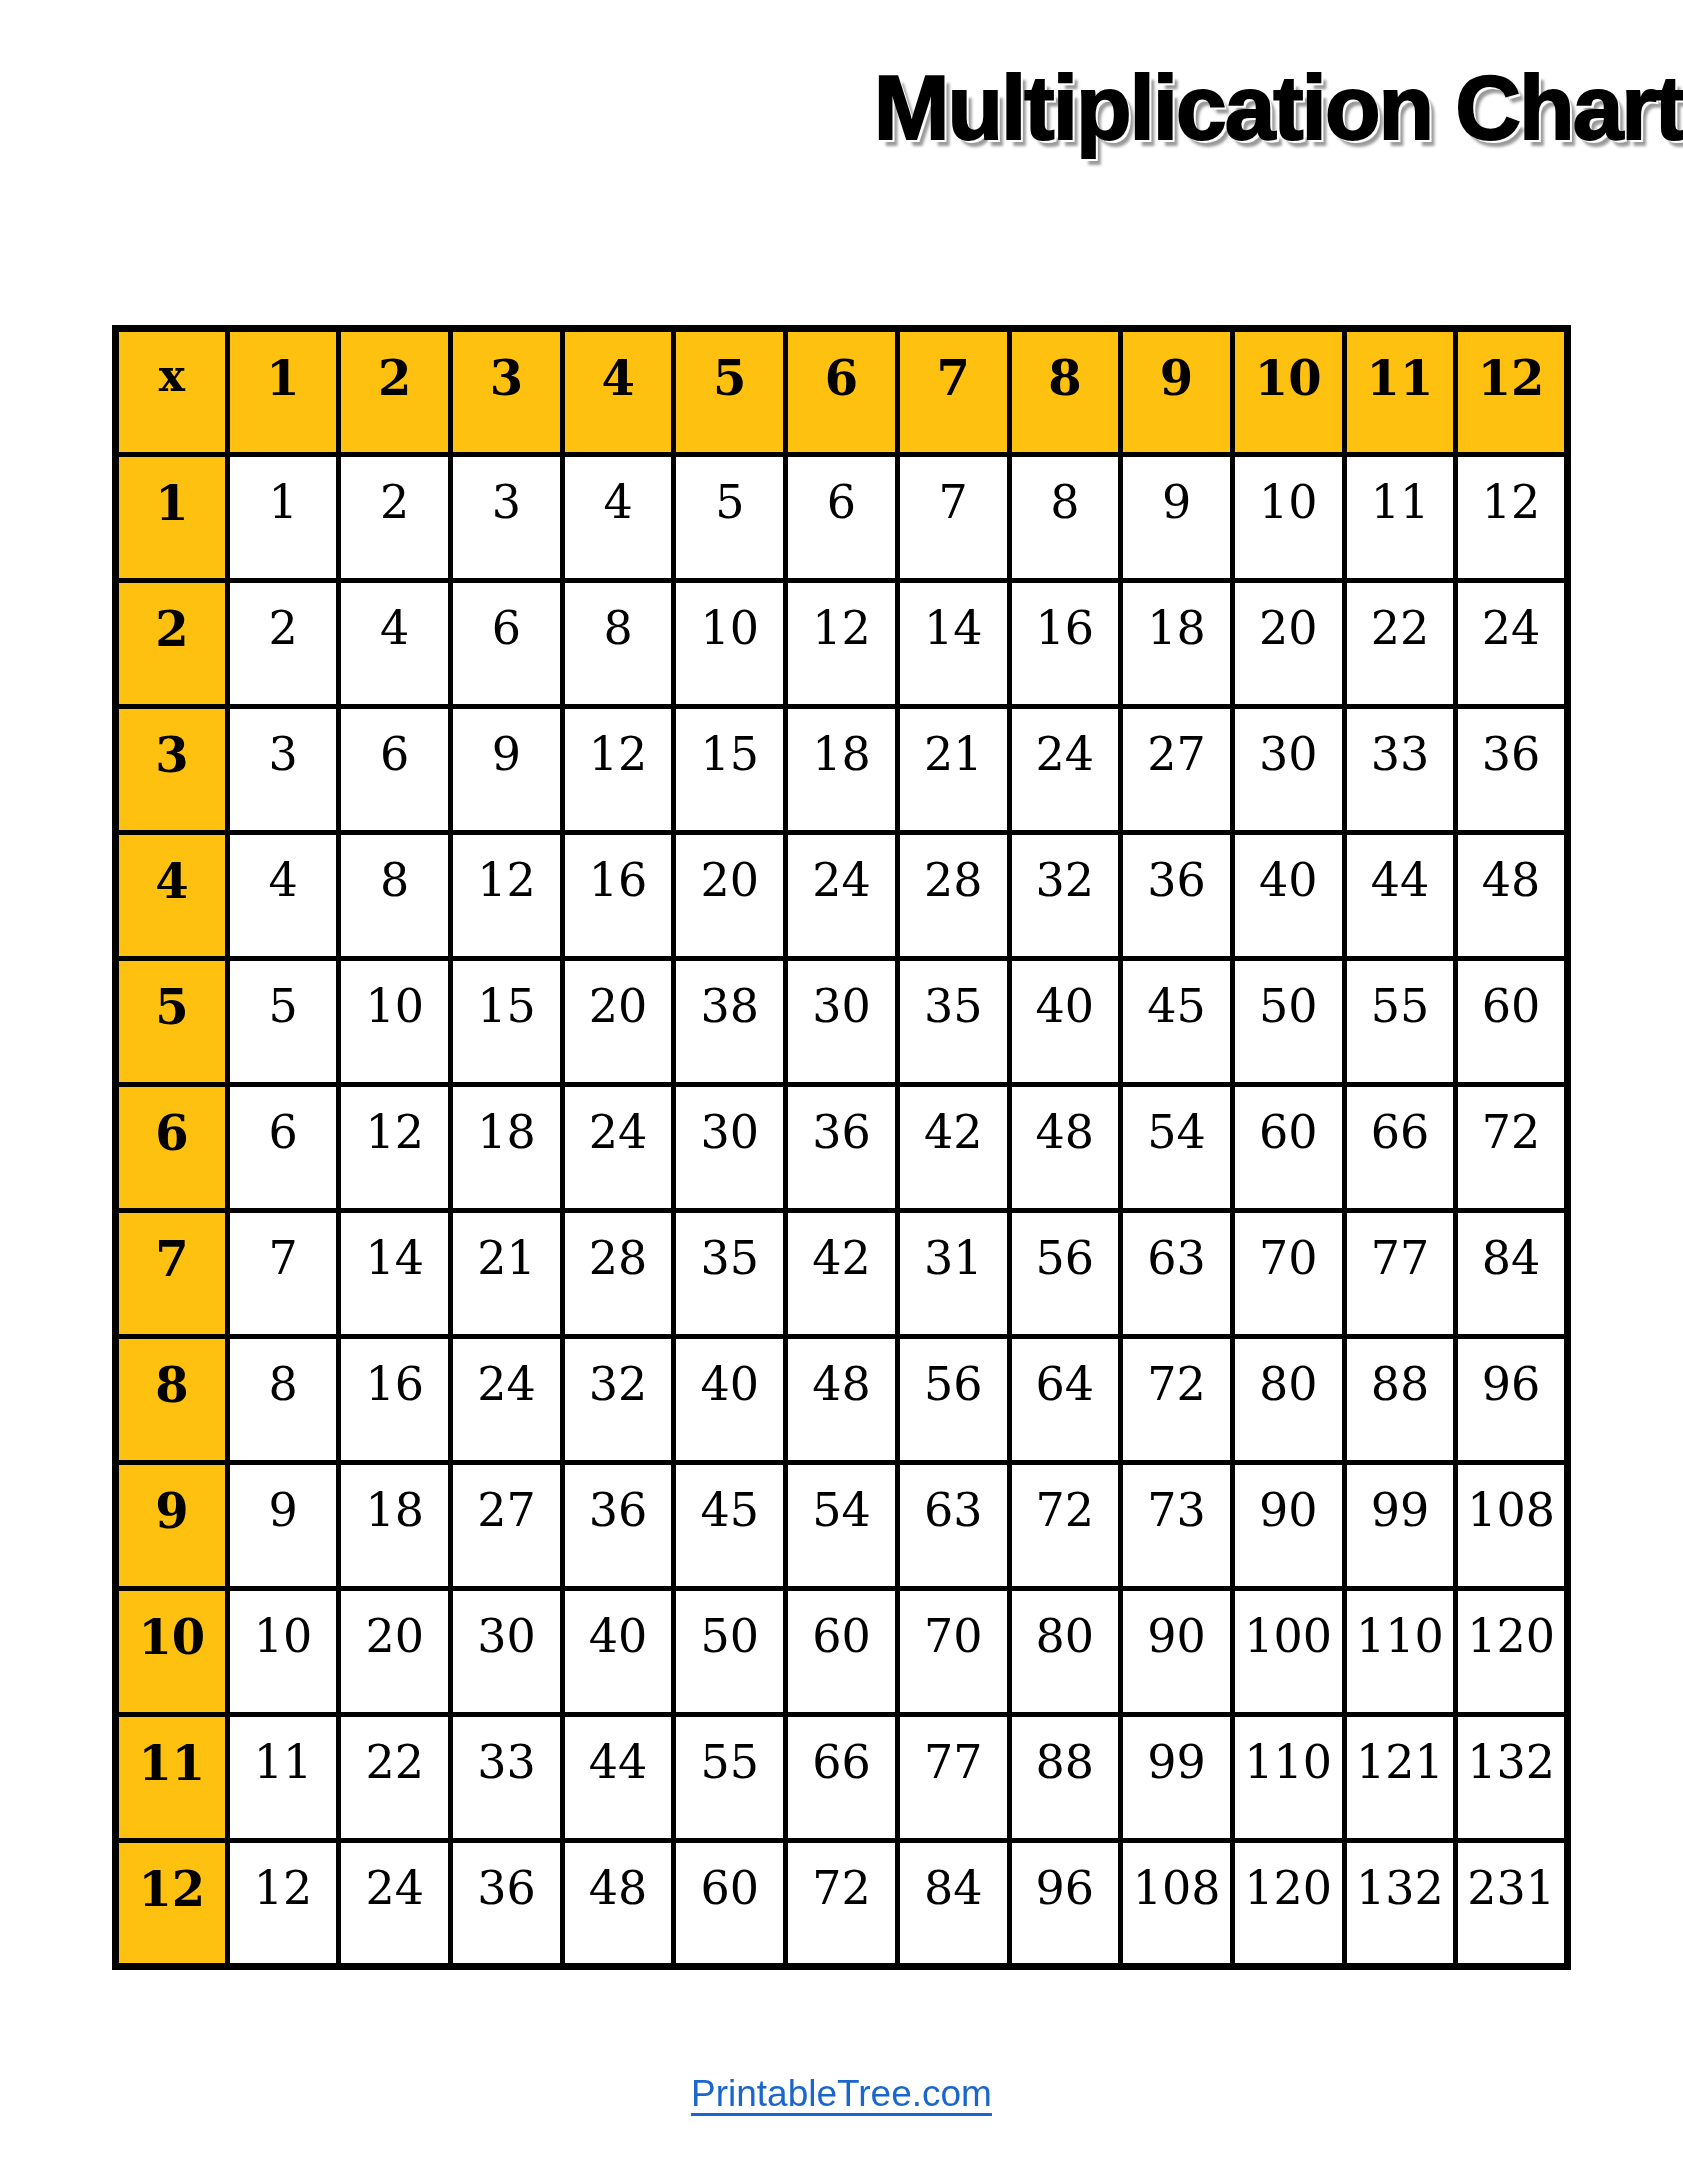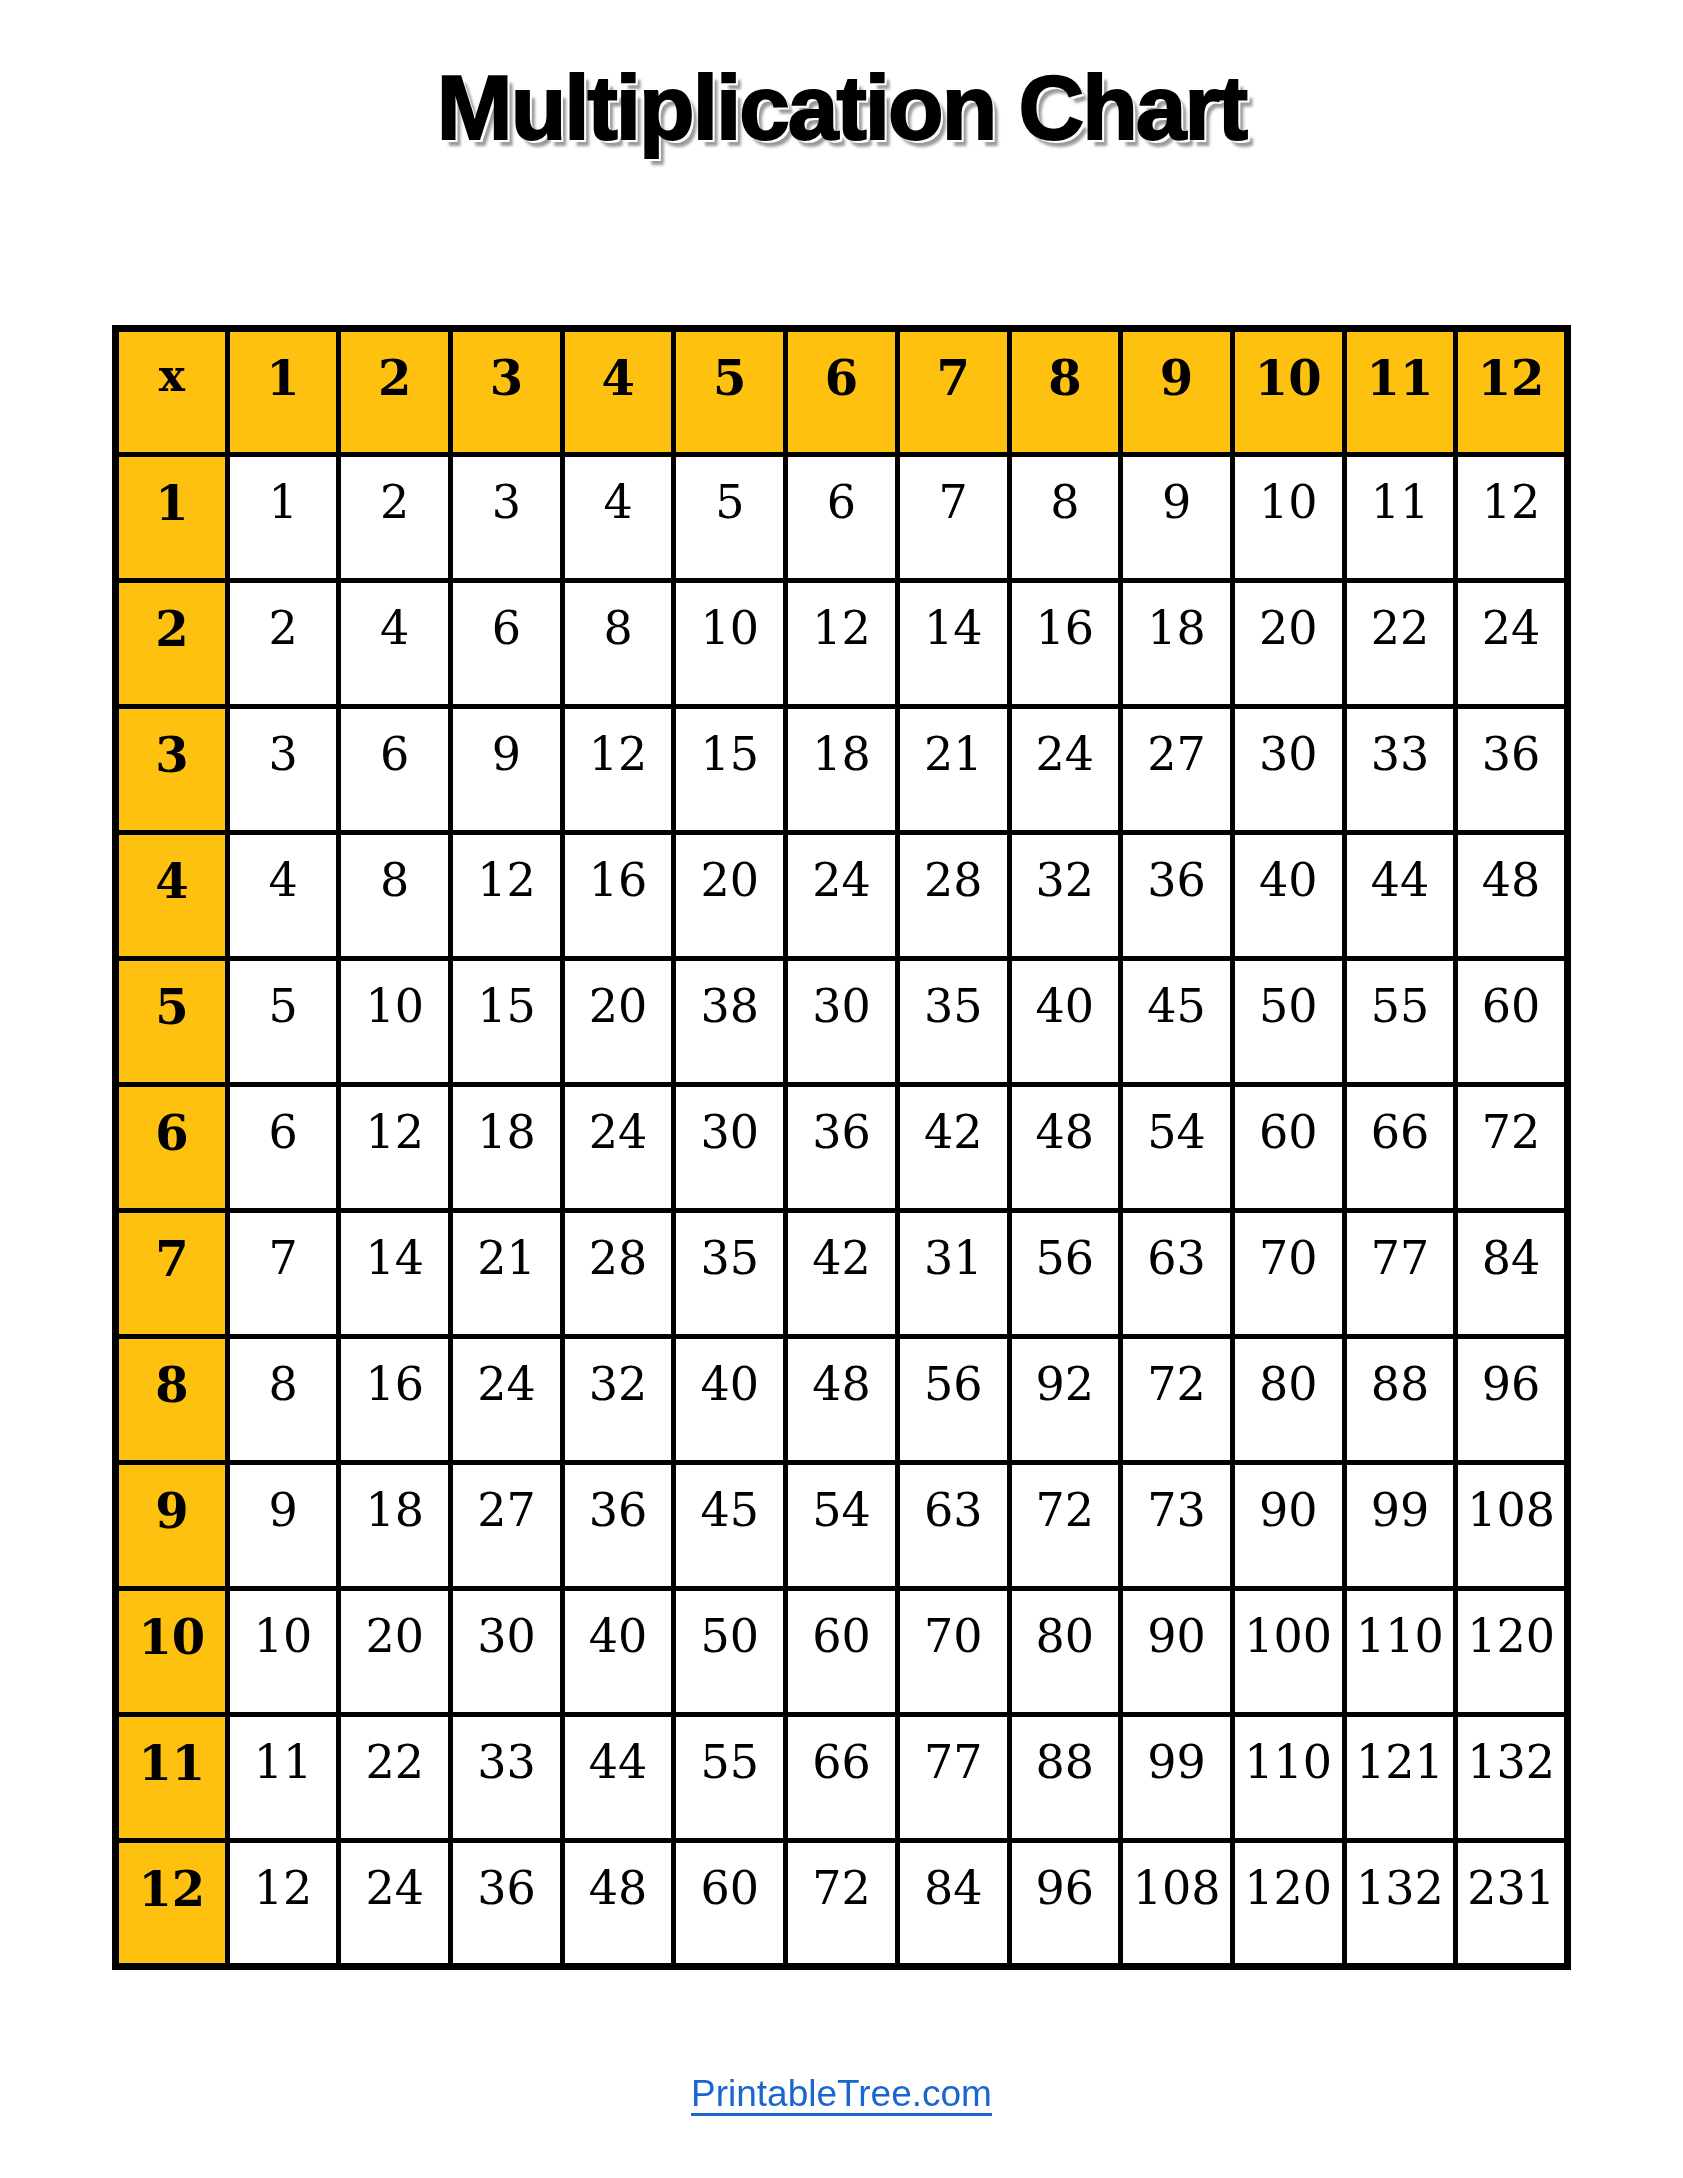--- a/index.html
+++ b/index.html
@@ -10,21 +10,21 @@
   .page {
     position: relative;
     width: 1683px;
     height: 2178px;
     background: #ffffff;
     overflow: hidden;
     font-family: "Liberation Sans", sans-serif;
   }
   .title {
     margin: 57px 0 0 0;
-    text-align: center;
+    text-align: right;
     font-family: "Liberation Sans", sans-serif;
     font-weight: bold;
     font-size: 91px;
     letter-spacing: -2px;
     line-height: 1.12;
     color: #000000;
     -webkit-text-stroke: 2px #000000;
     text-shadow: 3px 3px 0 #ffffff, 6px 7px 3px #9a9a9a;
   }
   table.mult-table {
@@ -206,21 +206,21 @@
         </tr>
         <tr>
           <th class="hdr">8</th>
           <td class="cell">8</td>
           <td class="cell">16</td>
           <td class="cell">24</td>
           <td class="cell">32</td>
           <td class="cell">40</td>
           <td class="cell">48</td>
           <td class="cell">56</td>
-          <td class="cell">92</td>
+          <td class="cell">64</td>
           <td class="cell">72</td>
           <td class="cell">80</td>
           <td class="cell">88</td>
           <td class="cell">96</td>
         </tr>
         <tr>
           <th class="hdr">9</th>
           <td class="cell">9</td>
           <td class="cell">18</td>
           <td class="cell">27</td>

